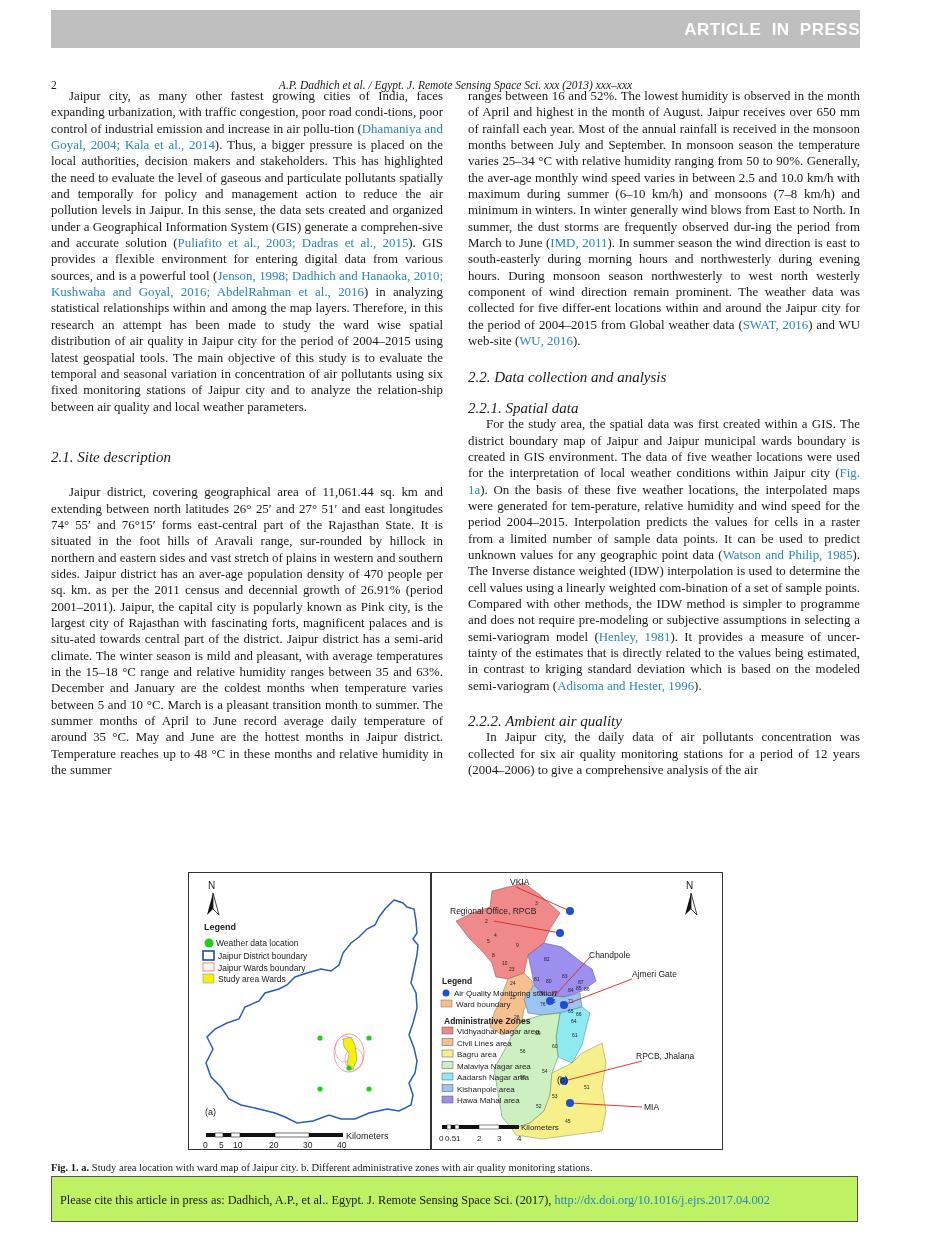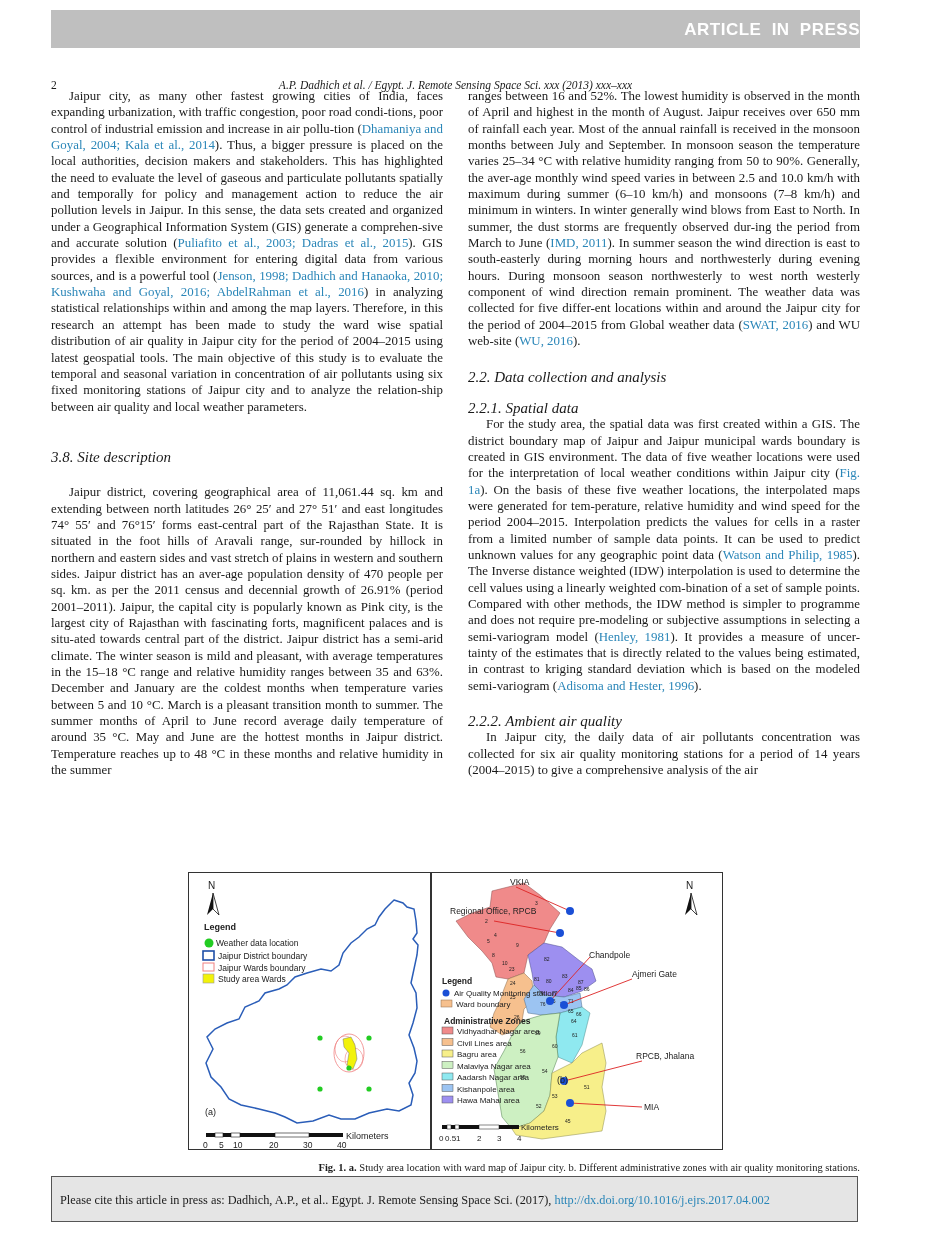--- a/index.html
+++ b/index.html
@@ -23,57 +23,57 @@
   h2.sec { font-size: 12.9px; font-weight: bold; margin: 0; font-family: "Liberation Serif", serif; }
   h3.sub { font-size: 15px; font-weight: normal; font-style: italic; margin: 0; font-family: "Liberation Serif", serif; }
   .gap-l { height: 19px; }
   .gap-m { height: 15px; }
 
   .figure { position: absolute; left: 188px; top: 872px; width: 533px; height: 276px;
          border: 1px solid #333; background: #fff; }
   .panel-a { position: absolute; left: 0; top: 0; width: 241px; height: 276px; border-right: 2px solid #333; }
   .panel-b { position: absolute; left: 243px; top: 0; width: 290px; height: 276px; }
   .fig-text { font-family: "Liberation Sans", sans-serif; fill: #222; }
-  .caption { position: absolute; top: 1162px; left: 51px; width: 809px; text-align: right;
+  .caption { position: absolute; top: 1162px; left: 51px; width: 809px; text-align: left;
          font-family: "Liberation Serif", serif; font-size: 10.5px; }
   .caption b { font-weight: bold; }
   .cite-box { position: absolute; left: 51px; top: 1176px; width: 807px; height: 46px;
-         background: #e5e5e5; border: 1px solid #555; font-family: "Liberation Serif", serif;
+         background: #bef264; border: 1px solid #555; font-family: "Liberation Serif", serif;
          font-size: 12.3px; line-height: 46px; padding-left: 8px; box-sizing: border-box; }
   .doi-link { color: #2a86b8; }
 </style>
 </head>
 <body>
 
 <div class="aip-banner">ARTICLE  IN  PRESS</div>
 
 <div class="running-head">
   <span class="page-num">2</span>
   <span class="journal-line">A.P. Dadhich et al. / Egypt. J. Remote Sensing Space Sci. xxx (2013) xxx–xxx</span>
 </div>
 
 <div class="col col-left">
   <p><span>Jaipur city, as many other fastest growing cities of India, faces expanding urbanization, with traffic congestion, poor road condi-tions, poor control of industrial emission and increase in air pollu-tion (</span><span class="cite">Dhamaniya and Goyal, 2004; Kala et al., 2014</span><span>). Thus, a bigger pressure is placed on the local authorities, decision makers and stakeholders. This has highlighted the need to evaluate the level of gaseous and particulate pollutants spatially and temporally for policy and management action to reduce the air pollution levels in Jaipur. In this sense, the data sets created and organized under a Geographical Information System (GIS) generate a comprehen-sive and accurate solution (</span><span class="cite">Puliafito et al., 2003; Dadras et al., 2015</span><span>). GIS provides a flexible environment for entering digital data from various sources, and is a powerful tool (</span><span class="cite">Jenson, 1998; Dadhich and Hanaoka, 2010; Kushwaha and Goyal, 2016; AbdelRahman et al., 2016</span><span>) in analyzing statistical relationships within and among the map layers. Therefore, in this research an attempt has been made to study the ward wise spatial distribution of air quality in Jaipur city for the period of 2004–2015 using latest geospatial tools. The main objective of this study is to evaluate the temporal and seasonal variation in concentration of air pollutants using six fixed monitoring stations of Jaipur city and to analyze the relation-ship between air quality and local weather parameters.</span></p>
   <div class="gap-l"></div>
   <div class="gap-m"></div>
-  <h3 class="sub">3.8. Site description</h3>
+  <h3 class="sub">2.1. Site description</h3>
   <div class="gap-l"></div>
   <p>Jaipur district, covering geographical area of 11,061.44 sq. km and extending between north latitudes 26° 25′ and 27° 51′ and east longitudes 74° 55′ and 76°15′ forms east-central part of the Rajasthan State. It is situated in the foot hills of Aravali range, sur-rounded by hillock in northern and eastern sides and vast stretch of plains in western and southern sides. Jaipur district has an aver-age population density of 470 people per sq. km. as per the 2011 census and decennial growth of 26.91% (period 2001–2011). Jaipur, the capital city is popularly known as Pink city, is the largest city of Rajasthan with fascinating forts, magnificent palaces and is situ-ated towards central part of the district. Jaipur district has a semi-arid climate. The winter season is mild and pleasant, with average temperatures in the 15–18 °C range and relative humidity ranges between 35 and 63%. December and January are the coldest months when temperature varies between 5 and 10 °C. March is a pleasant transition month to summer. The summer months of April to June record average daily temperature of around 35 °C. May and June are the hottest months in Jaipur district. Temperature reaches up to 48 °C in these months and relative humidity in the summer</p>
 </div>
 
 <div class="col col-right">
   <p class="noindent"><span>ranges between 16 and 52%. The lowest humidity is observed in the month of April and highest in the month of August. Jaipur receives over 650 mm of rainfall each year. Most of the annual rainfall is received in the monsoon months between July and September. In monsoon season the temperature varies 25–34 °C with relative humidity ranging from 50 to 90%. Generally, the aver-age monthly wind speed varies in between 2.5 and 10.0 km/h with maximum during summer (6–10 km/h) and monsoons (7–8 km/h) and minimum in winters. In winter generally wind blows from East to North. In summer, the dust storms are frequently observed dur-ing the period from March to June (</span><span class="cite">IMD, 2011</span><span>). In summer season the wind direction is east to south-easterly during morning hours and northwesterly during evening hours. During monsoon season northwesterly to west north westerly component of wind direction remain prominent. The weather data was collected for five differ-ent locations within and around the Jaipur city for the period of 2004–2015 from Global weather data (</span><span class="cite">SWAT, 2016</span><span>) and WU web-site (</span><span class="cite">WU, 2016</span><span>).</span></p>
   <div class="gap-l"></div>
   <h3 class="sub">2.2. Data collection and analysis</h3>
   <div class="gap-m"></div>
   <h3 class="sub">2.2.1. Spatial data</h3>
   <p><span>For the study area, the spatial data was first created within a GIS. The district boundary map of Jaipur and Jaipur municipal wards boundary is created in GIS environment. The data of five weather locations were used for the interpretation of local weather conditions within Jaipur city (</span><span class="cite">Fig. 1a</span><span>). On the basis of these five weather locations, the interpolated maps were generated for tem-perature, relative humidity and wind speed for the period 2004–2015. Interpolation predicts the values for cells in a raster from a limited number of sample data points. It can be used to predict unknown values for any geographic point data (</span><span class="cite">Watson and Philip, 1985</span><span>). The Inverse distance weighted (IDW) interpolation is used to determine the cell values using a linearly weighted com-bination of a set of sample points. Compared with other methods, the IDW method is simpler to programme and does not require pre-modeling or subjective assumptions in selecting a semi-variogram model (</span><span class="cite">Henley, 1981</span><span>). It provides a measure of uncer-tainty of the estimates that is directly related to the values being estimated, in contrast to kriging standard deviation which is based on the modeled semi-variogram (</span><span class="cite">Adisoma and Hester, 1996</span><span>).</span></p>
   <div class="gap-l"></div>
   <h3 class="sub">2.2.2. Ambient air quality</h3>
-  <p>In Jaipur city, the daily data of air pollutants concentration was collected for six air quality monitoring stations for a period of 14 years (2004–2015) to give a comprehensive analysis of the air</p>
+  <p>In Jaipur city, the daily data of air pollutants concentration was collected for six air quality monitoring stations for a period of 12 years (2004–2006) to give a comprehensive analysis of the air</p>
 </div>
 
 <div class="figure">
 
   <div class="panel-a">
     <svg width="241" height="276" viewBox="0 0 241 276">
       <text class="fig-text" x="19" y="16" font-size="10">N</text>
       <g>
         <polygon points="24,20 18,42 24,36" fill="#111"></polygon>
         <polygon points="24,20 30,42 24,36" fill="#fff" stroke="#111" stroke-width="0.8"></polygon>

